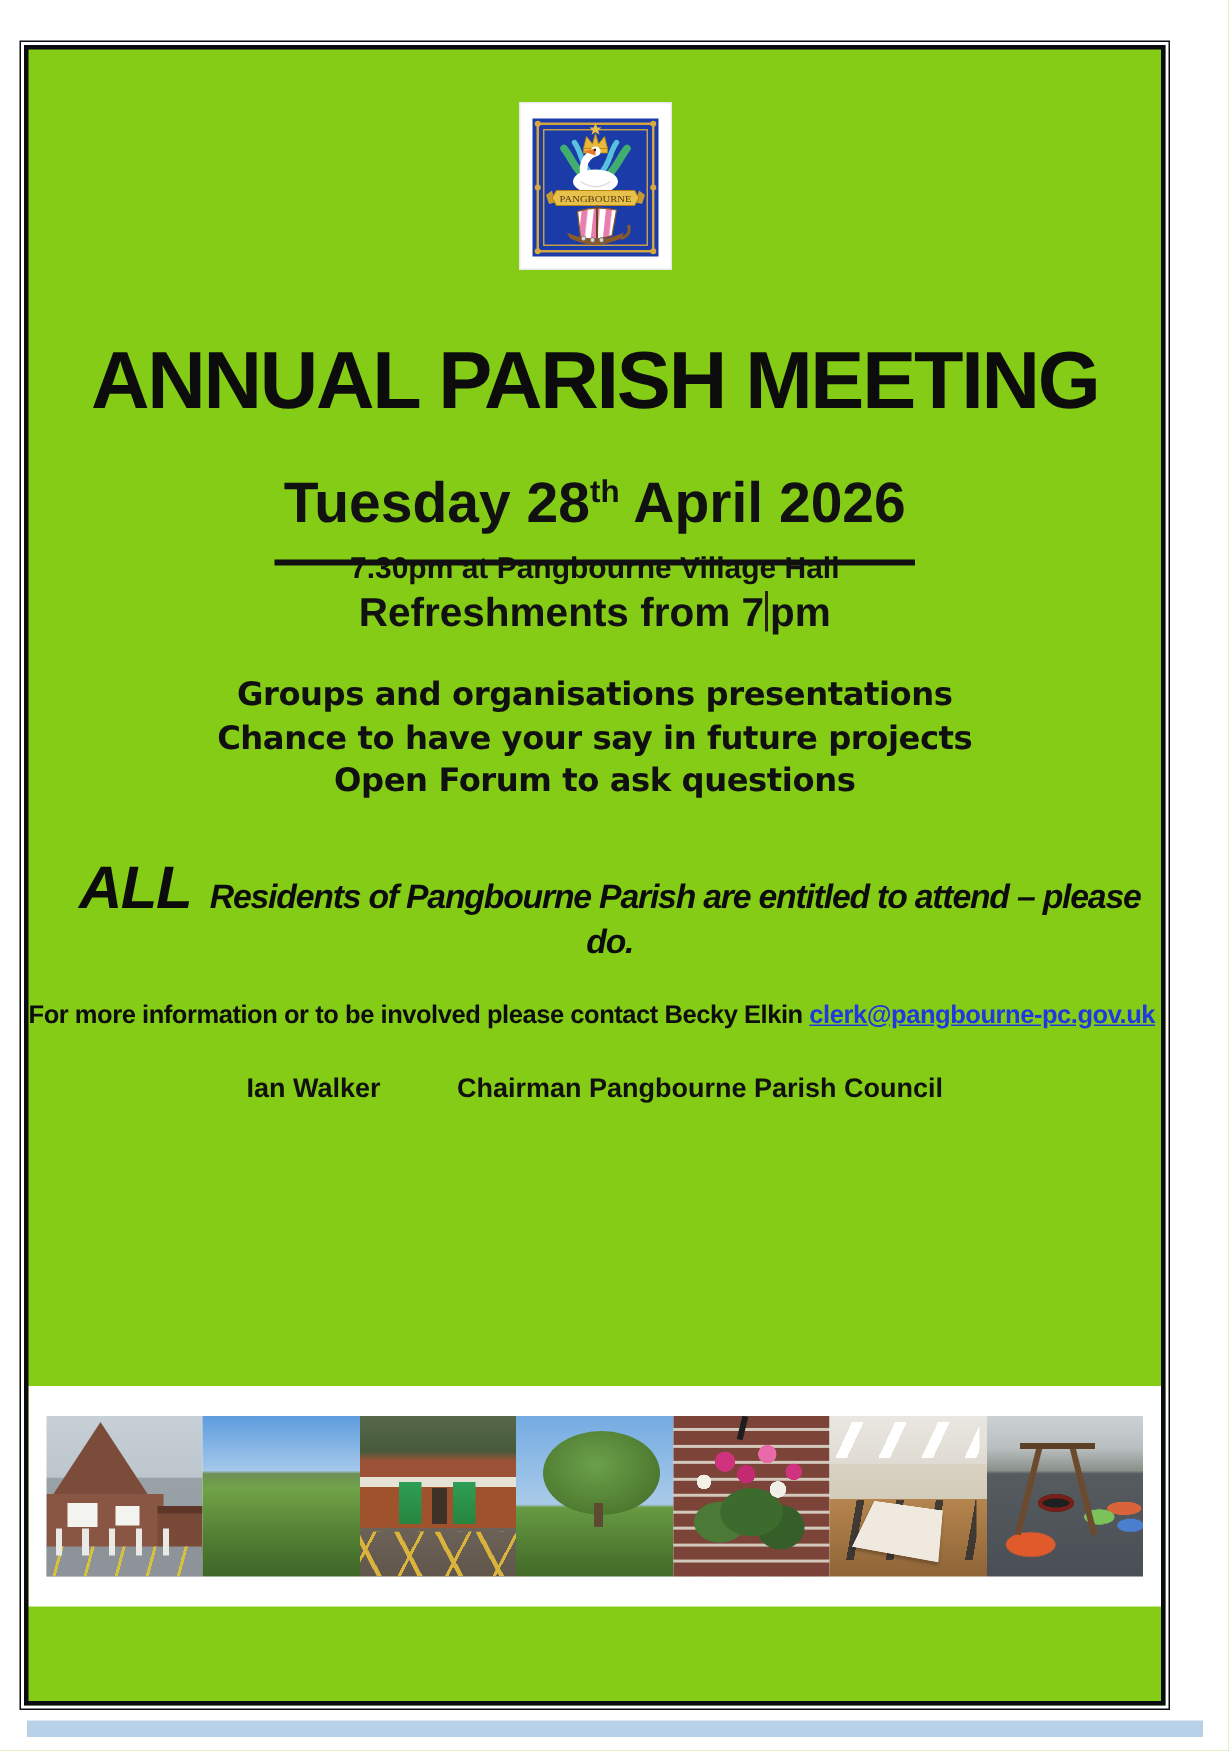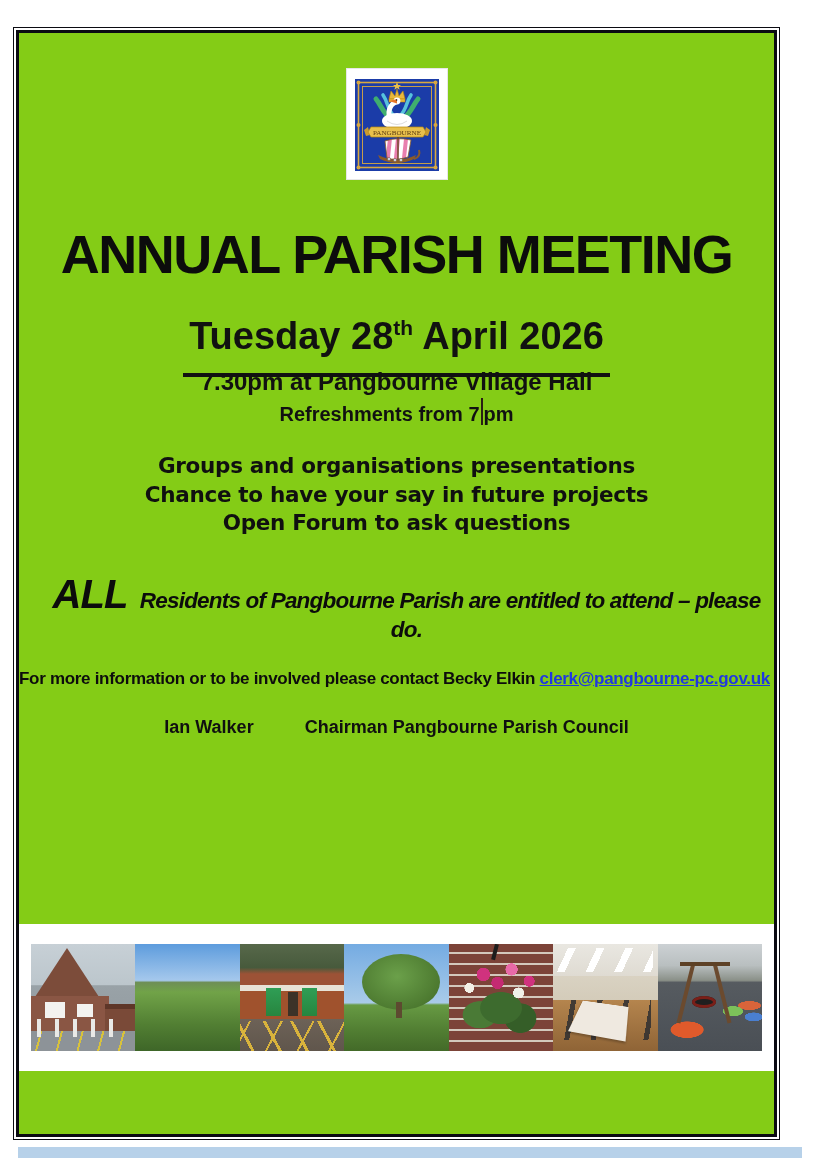--- a/index.html
+++ b/index.html
@@ -16,22 +16,22 @@
   
   .logo-wrap{display:flex;justify-content:center;margin-top:36px;}
   .logo-card{width:100px;height:110px;background:#ffffff;box-shadow:0 0 0 1px #e7e7e7;}
 
   
   .title{margin-top:44px;text-align:center;font-size:54px;font-weight:bold;color:#0c0c0c;
     letter-spacing:-1.5px;white-space:nowrap;}
   .date-line{margin-top:30px;text-align:center;font-size:38px;font-weight:bold;color:#111;}
   .date-underline{border-bottom:4px solid #111;padding:0 6px 16px 6px;}
   .date-sup{font-size:55%;vertical-align:super;}
-  .venue{margin-top:10px;text-align:center;font-size:24px;font-weight:bold;color:#111;}
-  .refresh{margin-top:2px;text-align:center;font-size:20px;font-weight:bold;color:#111;}
+  .venue{margin-top:10px;text-align:center;font-size:20px;font-weight:bold;color:#111;}
+  .refresh{margin-top:2px;text-align:center;font-size:27px;font-weight:bold;color:#111;}
   .caret{display:inline-block;width:2px;height:27px;background:#2a2013;vertical-align:-4px;margin:0 1px;}
 
   
   .intro{margin:28px auto 0 auto;width:752px;text-align:center;font-size:19.5px;font-weight:bold;
     color:#0d0d0d;letter-spacing:-0.6px;line-height:27px;}
   .highlights{margin-top:26px;text-align:center;font-weight:bold;color:#101010;
     font-family:"DejaVu Sans",sans-serif;font-size:21.5px;line-height:28.5px;letter-spacing:-0.3px;}
   .attend{margin-top:34px;text-align:center;color:#0c0c0c;font-style:italic;font-weight:bold;padding-left:20px;}
   .attend .big{font-size:40px;letter-spacing:-1px;margin-right:8px;}
   .attend .rest{font-size:22.5px;letter-spacing:-0.8px;}

